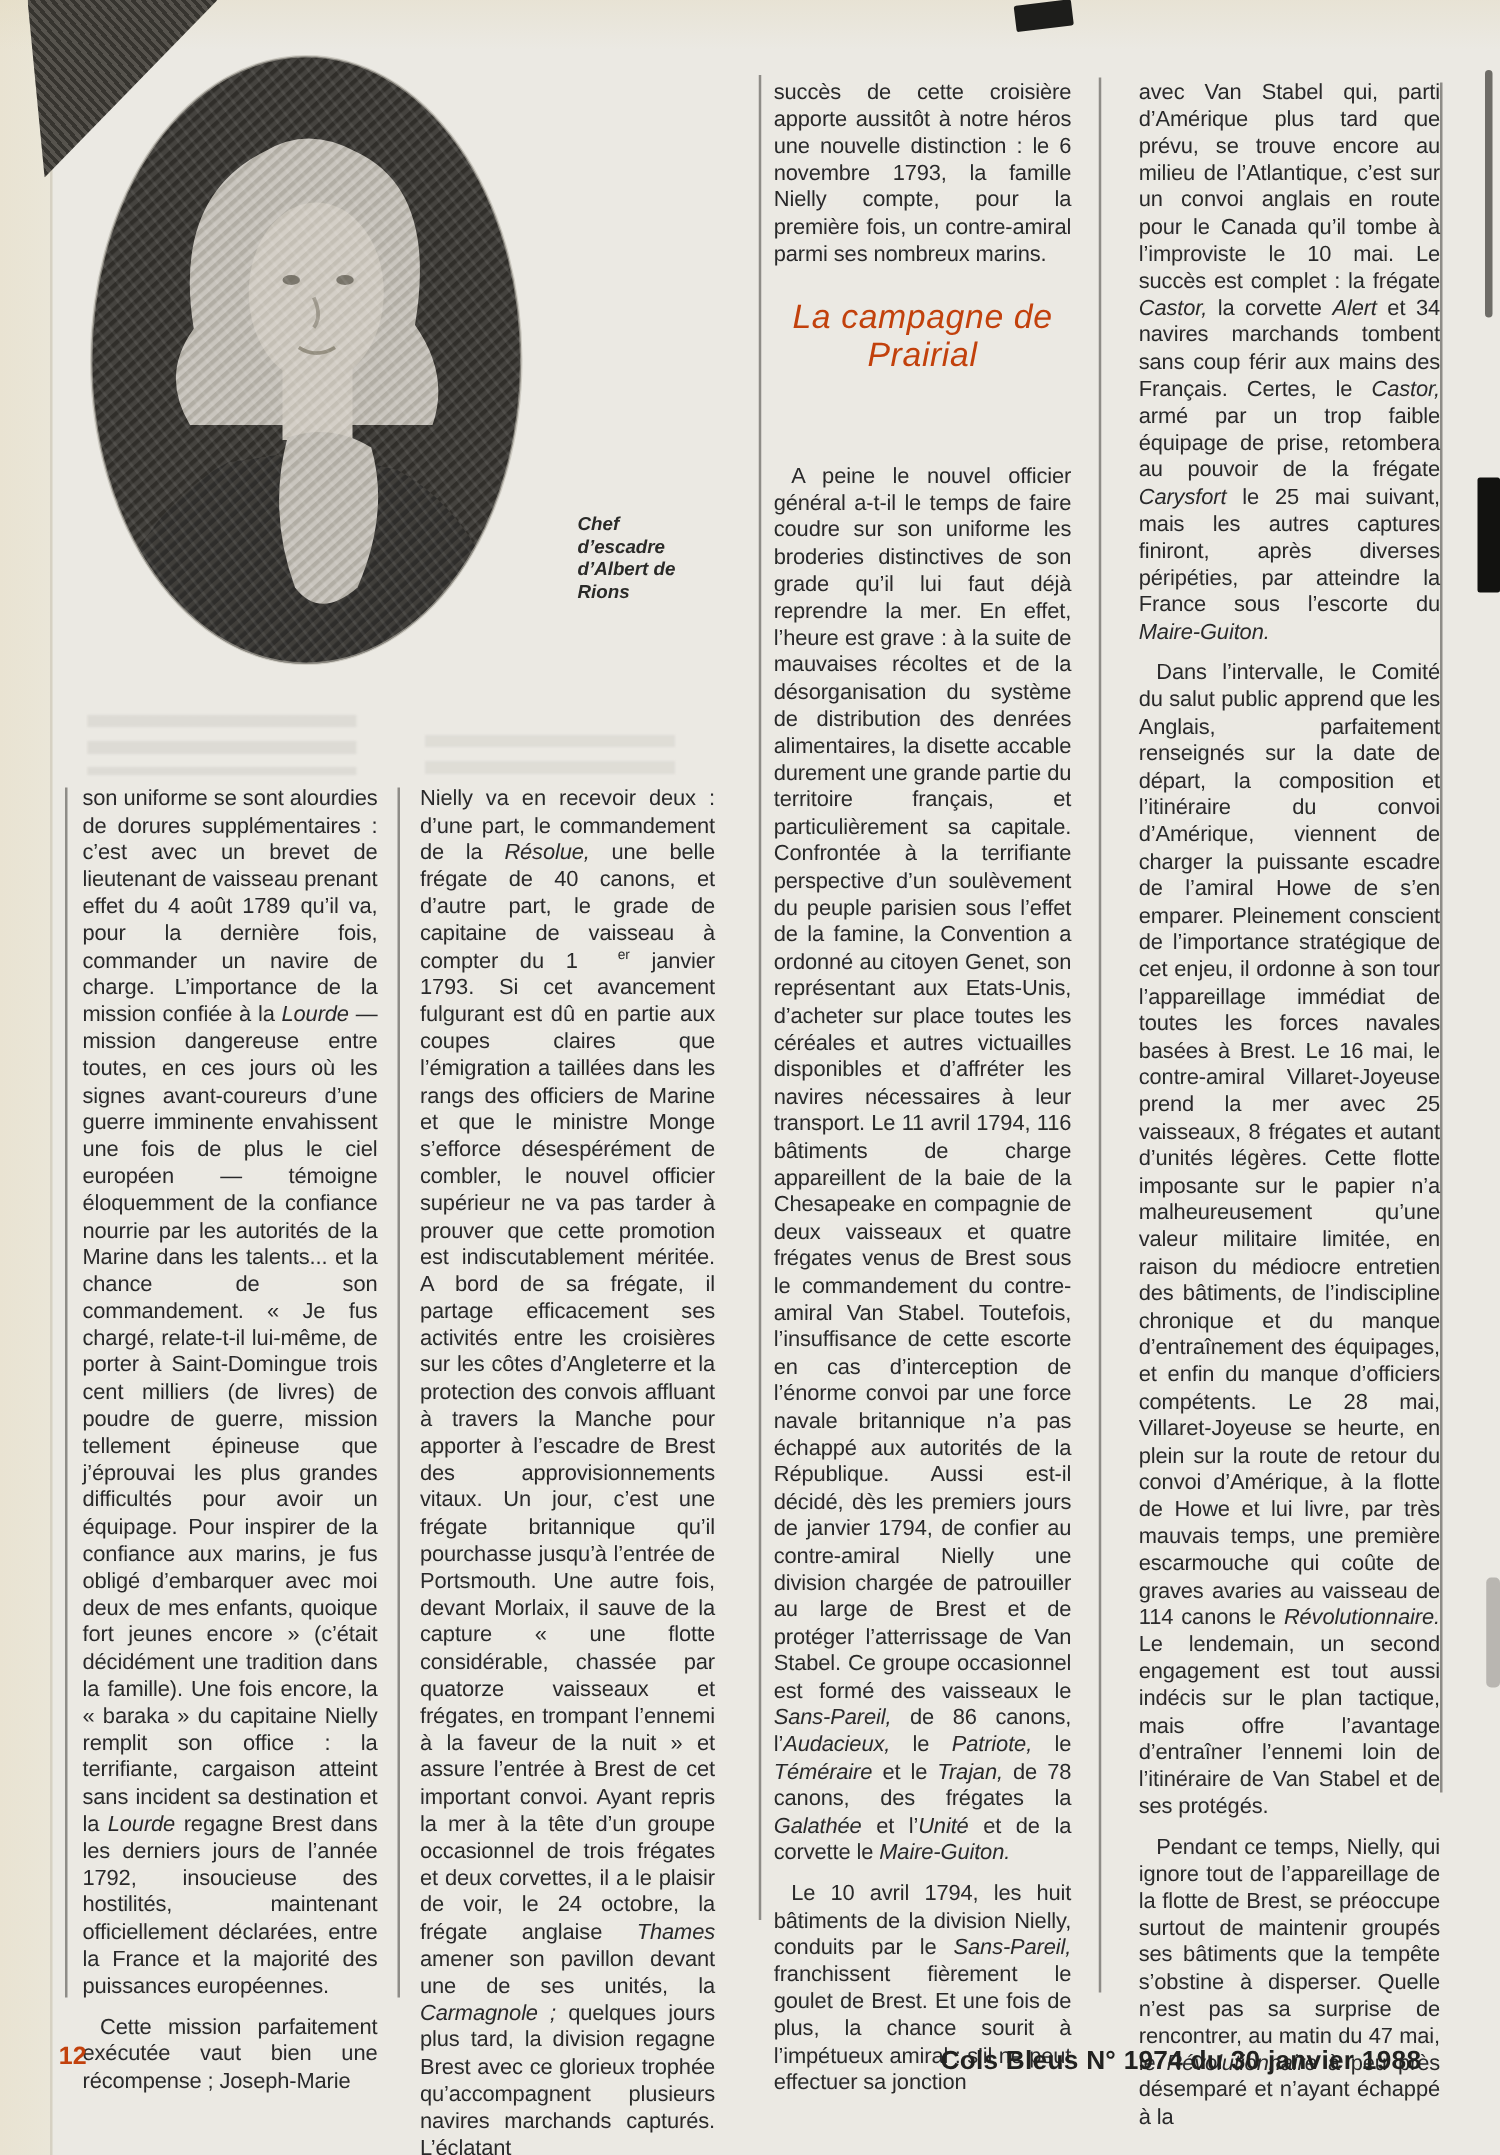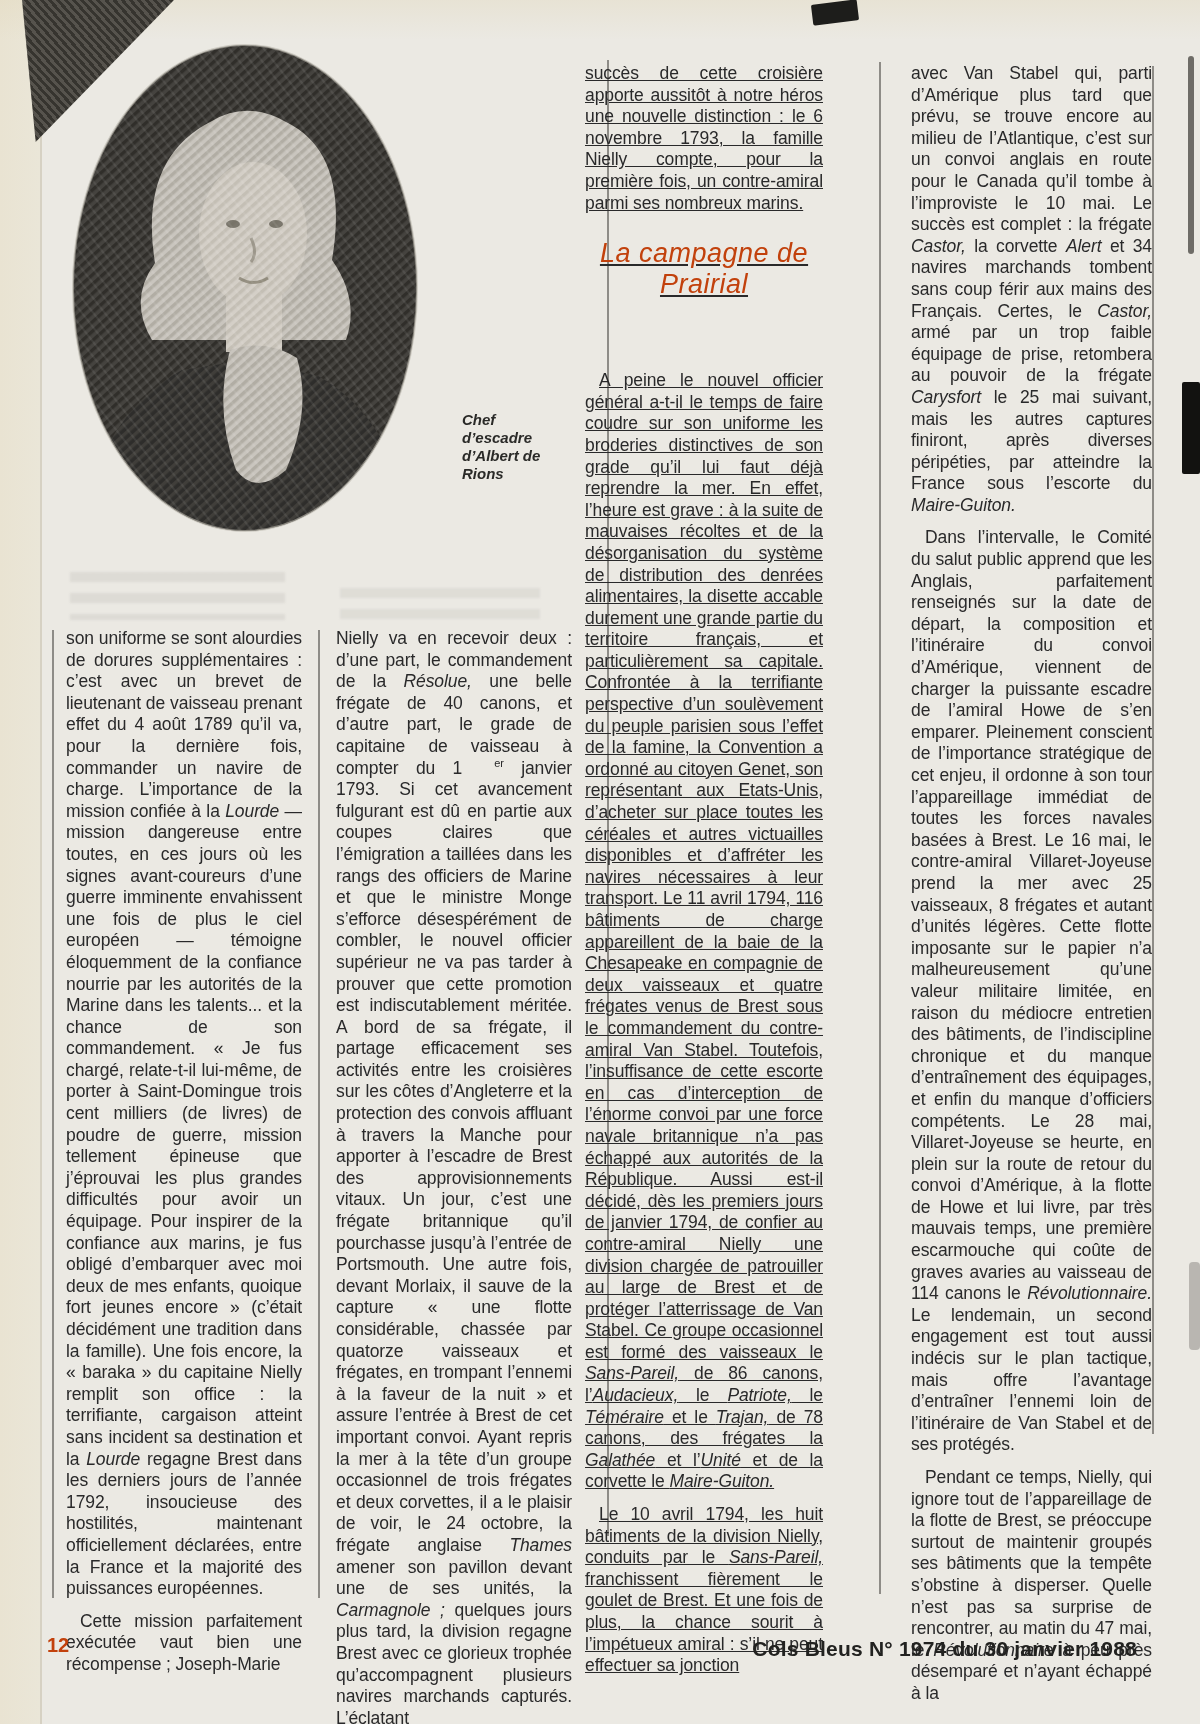--- a/index.html
+++ b/index.html
@@ -53,21 +53,21 @@
   .col{
     position:absolute;width:236px;
     font-size:17.5px;line-height:21.6px;
     letter-spacing:-0.1px;
     text-align:justify;
     hyphens:auto;-webkit-hyphens:auto;
     color:#29292a;
   }
   .col1{left:66px;top:628px;}
   .col2{left:336px;top:628px;}
-  .col3{left:585px;top:63px;width:238px;text-decoration:underline;}
+  .col3{left:619px;top:63px;width:238px;}
   .col4{left:911px;top:63px;width:241px;}
   .para{margin:0;}
   .para + .para{margin-top:11px;}
   .para.indent{text-indent:14px;}
   .para i{font-style:italic;}
   .para sup{font-size:11px;line-height:0;padding-left:32px;}
 
   .heading{
     margin:24px 0 70px 0;
     font-size:27px;line-height:31px;

